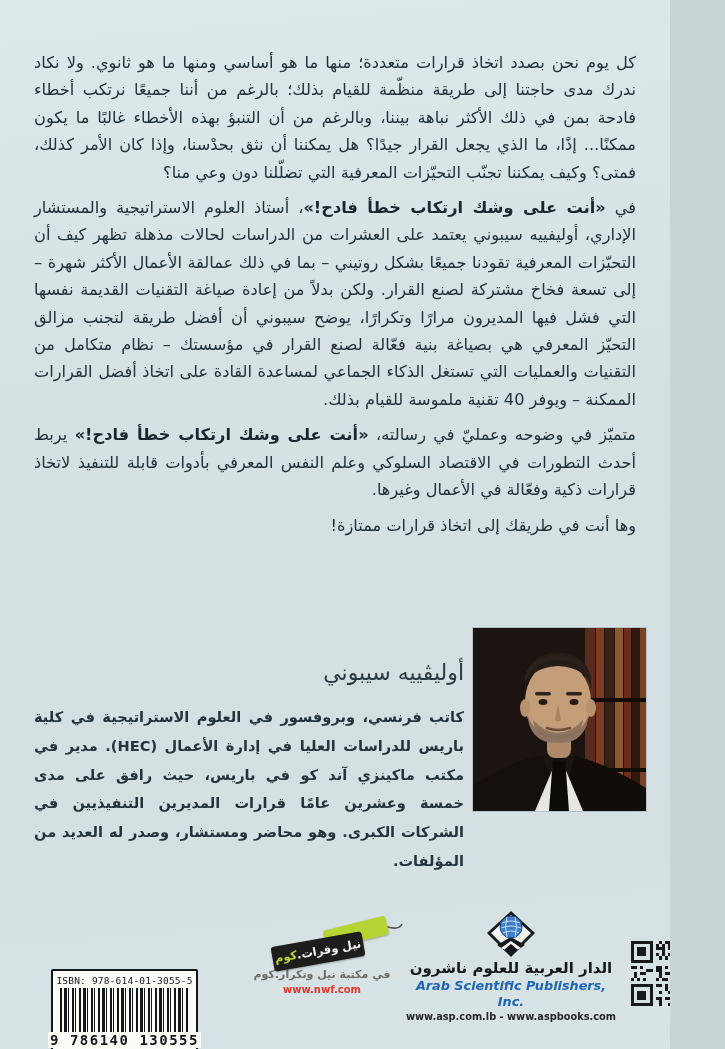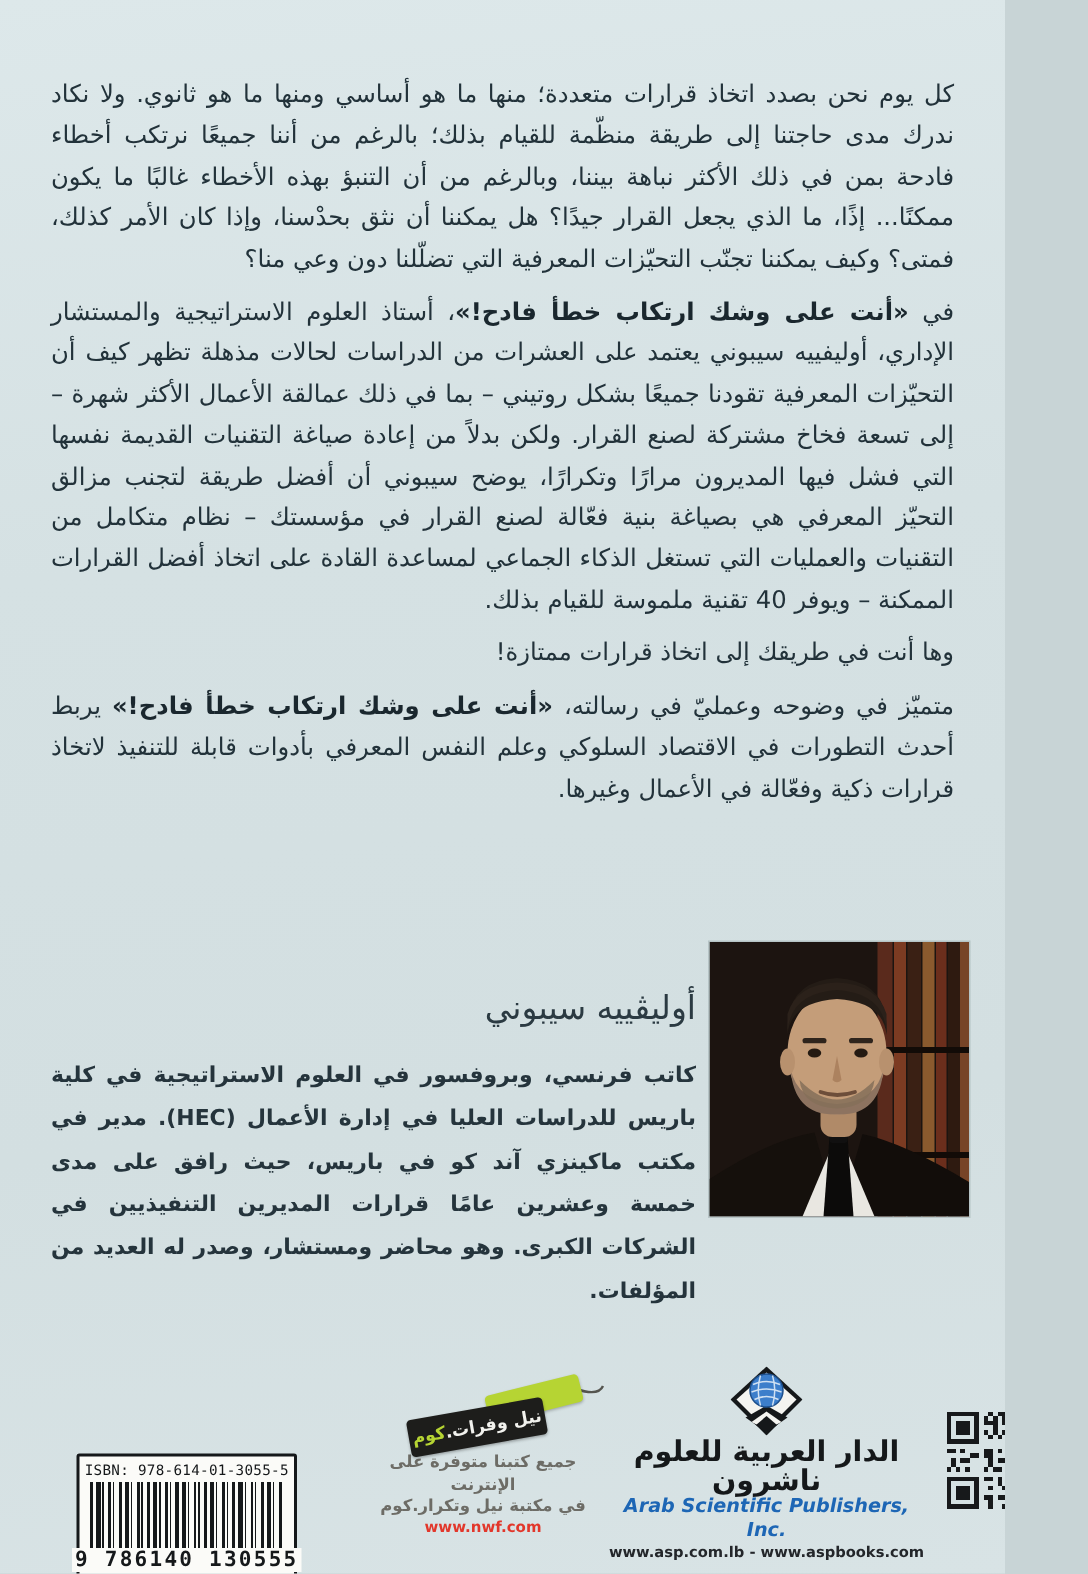--- a/index.html
+++ b/index.html
@@ -68,43 +68,43 @@
   .nwf-tag-black {
     position:absolute; right:42px; top:21px; width:92px; height:25px;
     background:#1d1d1b; border-radius:3px; transform:rotate(-10deg);
     color:#f2f2ee; font-size:11.5px; font-weight:bold; line-height:25px;
     text-align:center; direction:rtl; box-shadow:0 1px 2px rgba(0,0,0,.3);
   }
   .nwf-line { font-size:11px; font-weight:bold; color:#6d6c66; direction:rtl; line-height:14.5px; }
   .nwf-url { font-size:10px; font-weight:bold; margin-top:1px; }
   .asp { position:absolute; left:405px; top:911px; width:212px; text-align:center; }
   .asp-logo { width:48px; height:46px; margin:0 auto 2px auto; }
-  .asp-name-ar { font-size:19px; font-weight:bold; color:#15181a; direction:rtl; line-height:19px; }
+  .asp-name-ar { font-size:15px; font-weight:bold; color:#15181a; direction:rtl; line-height:19px; }
   .asp-name-en { font-size:12.8px; font-weight:bold; line-height:16px;font-style:italic; }
   .asp-urls { font-size:9.8px; font-weight:bold; color:#23262a; line-height:13px; }
   .qr { position:absolute; left:631px; top:941px; width:65px; height:65px; }
   .qr svg { display:block; width:100%; height:100%; }
 </style>
 </head>
 <body>
 
 <div class="page">
 
   <div class="synopsis">
     <p>
       <span>كل يوم نحن بصدد اتخاذ قرارات متعددة؛ منها ما هو أساسي ومنها ما هو ثانوي. ولا نكاد ندرك مدى حاجتنا إلى طريقة منظّمة للقيام بذلك؛ بالرغم من أننا جميعًا نرتكب أخطاء فادحة بمن في ذلك الأكثر نباهة بيننا، وبالرغم من أن التنبؤ بهذه الأخطاء غالبًا ما يكون ممكنًا... إذًا، ما الذي يجعل القرار جيدًا؟ هل يمكننا أن نثق بحدْسنا، وإذا كان الأمر كذلك، فمتى؟ وكيف يمكننا تجنّب التحيّزات المعرفية التي تضلّلنا دون وعي منا؟</span>
     </p>
     <p>
       <span>في </span><span class="ttl">«أنت على وشك ارتكاب خطأ فادح!»</span><span>، أستاذ العلوم الاستراتيجية والمستشار الإداري، أوليفييه سيبوني يعتمد على العشرات من الدراسات لحالات مذهلة تظهر كيف أن التحيّزات المعرفية تقودنا جميعًا بشكل روتيني – بما في ذلك عمالقة الأعمال الأكثر شهرة – إلى تسعة فخاخ مشتركة لصنع القرار. ولكن بدلاً من إعادة صياغة التقنيات القديمة نفسها التي فشل فيها المديرون مرارًا وتكرارًا، يوضح سيبوني أن أفضل طريقة لتجنب مزالق التحيّز المعرفي هي بصياغة بنية فعّالة لصنع القرار في مؤسستك – نظام متكامل من التقنيات والعمليات التي تستغل الذكاء الجماعي لمساعدة القادة على اتخاذ أفضل القرارات الممكنة – ويوفر 40 تقنية ملموسة للقيام بذلك.</span>
     </p>
     <p>
+      <span>متميّز في وضوحه وعمليّ في رسالته، </span><span class="ttl">«أنت على وشك ارتكاب خطأ فادح!»</span><span> يربط أحدث التطورات في الاقتصاد السلوكي وعلم النفس المعرفي بأدوات قابلة للتنفيذ لاتخاذ قرارات ذكية وفعّالة في الأعمال وغيرها.</span>
+    </p>
+    <p>
       <span>وها أنت في طريقك إلى اتخاذ قرارات ممتازة!</span>
-    </p>
-    <p>
-      <span>متميّز في وضوحه وعمليّ في رسالته، </span><span class="ttl">«أنت على وشك ارتكاب خطأ فادح!»</span><span> يربط أحدث التطورات في الاقتصاد السلوكي وعلم النفس المعرفي بأدوات قابلة للتنفيذ لاتخاذ قرارات ذكية وفعّالة في الأعمال وغيرها.</span>
     </p>
   </div>
 
   <div class="author-photo">
     <svg viewBox="0 0 173 183" preserveAspectRatio="none">
       <rect x="0" y="0" width="173" height="183" fill="#1c1410"></rect>
 
       <g>
         <rect x="112" y="0" width="10" height="183" fill="#5a2a1c"></rect>
         <rect x="123" y="0" width="8" height="183" fill="#7c3b22"></rect>
@@ -159,21 +159,20 @@
   <div class="nwf">
     <div class="nwf-tags">
       <svg class="nwf-string" viewBox="0 0 60 30">
         <path d="M2,18 Q20,2 40,8 Q55,13 58,6" stroke="#55554f" stroke-width="1.6" fill="none"></path>
       </svg>
       <div class="nwf-tag-green" style="background:#b6d433;"></div>
       <div class="nwf-tag-black">
         <span>نيل وفرات.</span><span style="color:#b6d433;">كوم</span>
       </div>
     </div>
-    <div class="nwf-line">جميع كتبنا متوفرة على الإنترنت</div>
     <div class="nwf-line">في مكتبة نيل وتكرار.كوم</div>
     <div class="nwf-url" style="color:#e2372b;">www.nwf.com</div>
   </div>
 
   <div class="asp">
     <div class="asp-logo">
       <svg viewBox="0 0 48 46">
         <polygon points="24,0 48,22 24,46 0,22" fill="#15181a"></polygon>
         <polygon points="24,4 44,22 24,42 4,22" fill="#f4f4f0"></polygon>
         <polygon points="24,26 38,34 24,44 10,34" fill="#15181a"></polygon>

